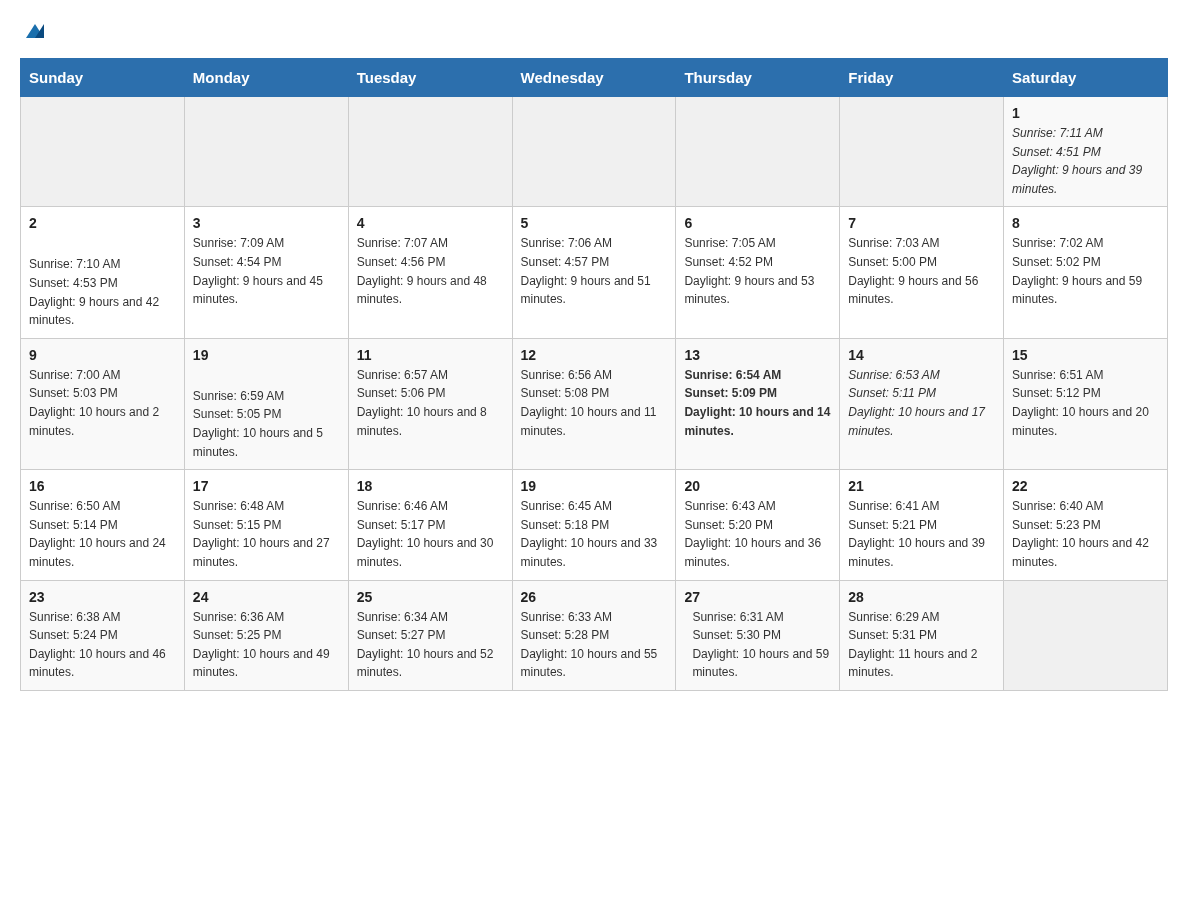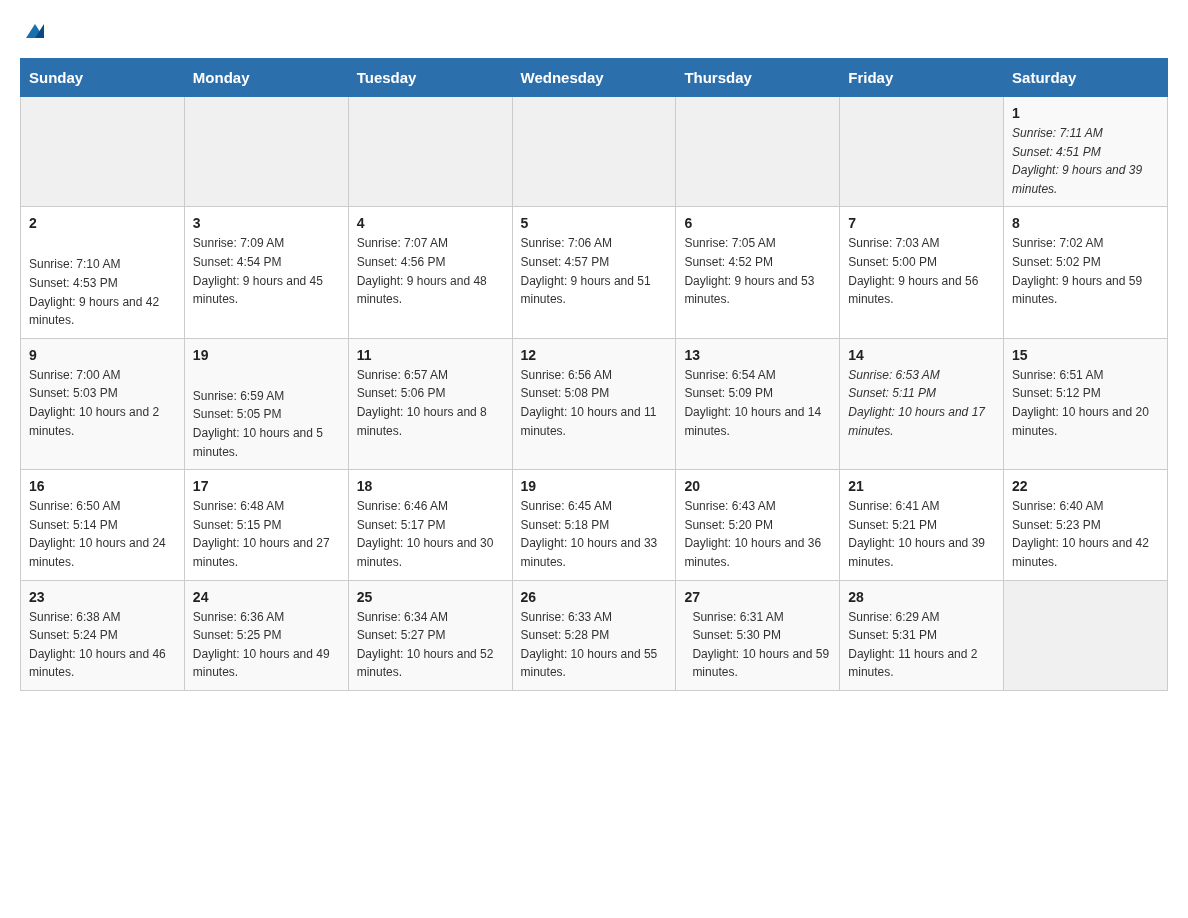--- a/index.html
+++ b/index.html
@@ -206,21 +206,21 @@
 Daylight: 10 hours and 8 minutes.</div>
         </td>
         <td>
           <span class="day-number">12</span>
           <div class="day-info" style="white-space: pre-line;">Sunrise: 6:56 AM
 Sunset: 5:08 PM
 Daylight: 10 hours and 11 minutes.</div>
         </td>
         <td>
           <span class="day-number">13</span>
-          <div class="day-info" style="white-space: pre-line;">Sunrise: 6:54 AM
+          <div class="day-info" style="white-space: pre-line; font-weight: bold;">Sunrise: 6:54 AM
 Sunset: 5:09 PM
 Daylight: 10 hours and 14 minutes.</div>
         </td>
         <td>
           <span class="day-number">14</span>
           <div class="day-info" style="white-space: pre-line; font-style: italic;">Sunrise: 6:53 AM
 Sunset: 5:11 PM
 Daylight: 10 hours and 17 minutes.</div>
         </td>
         <td>

